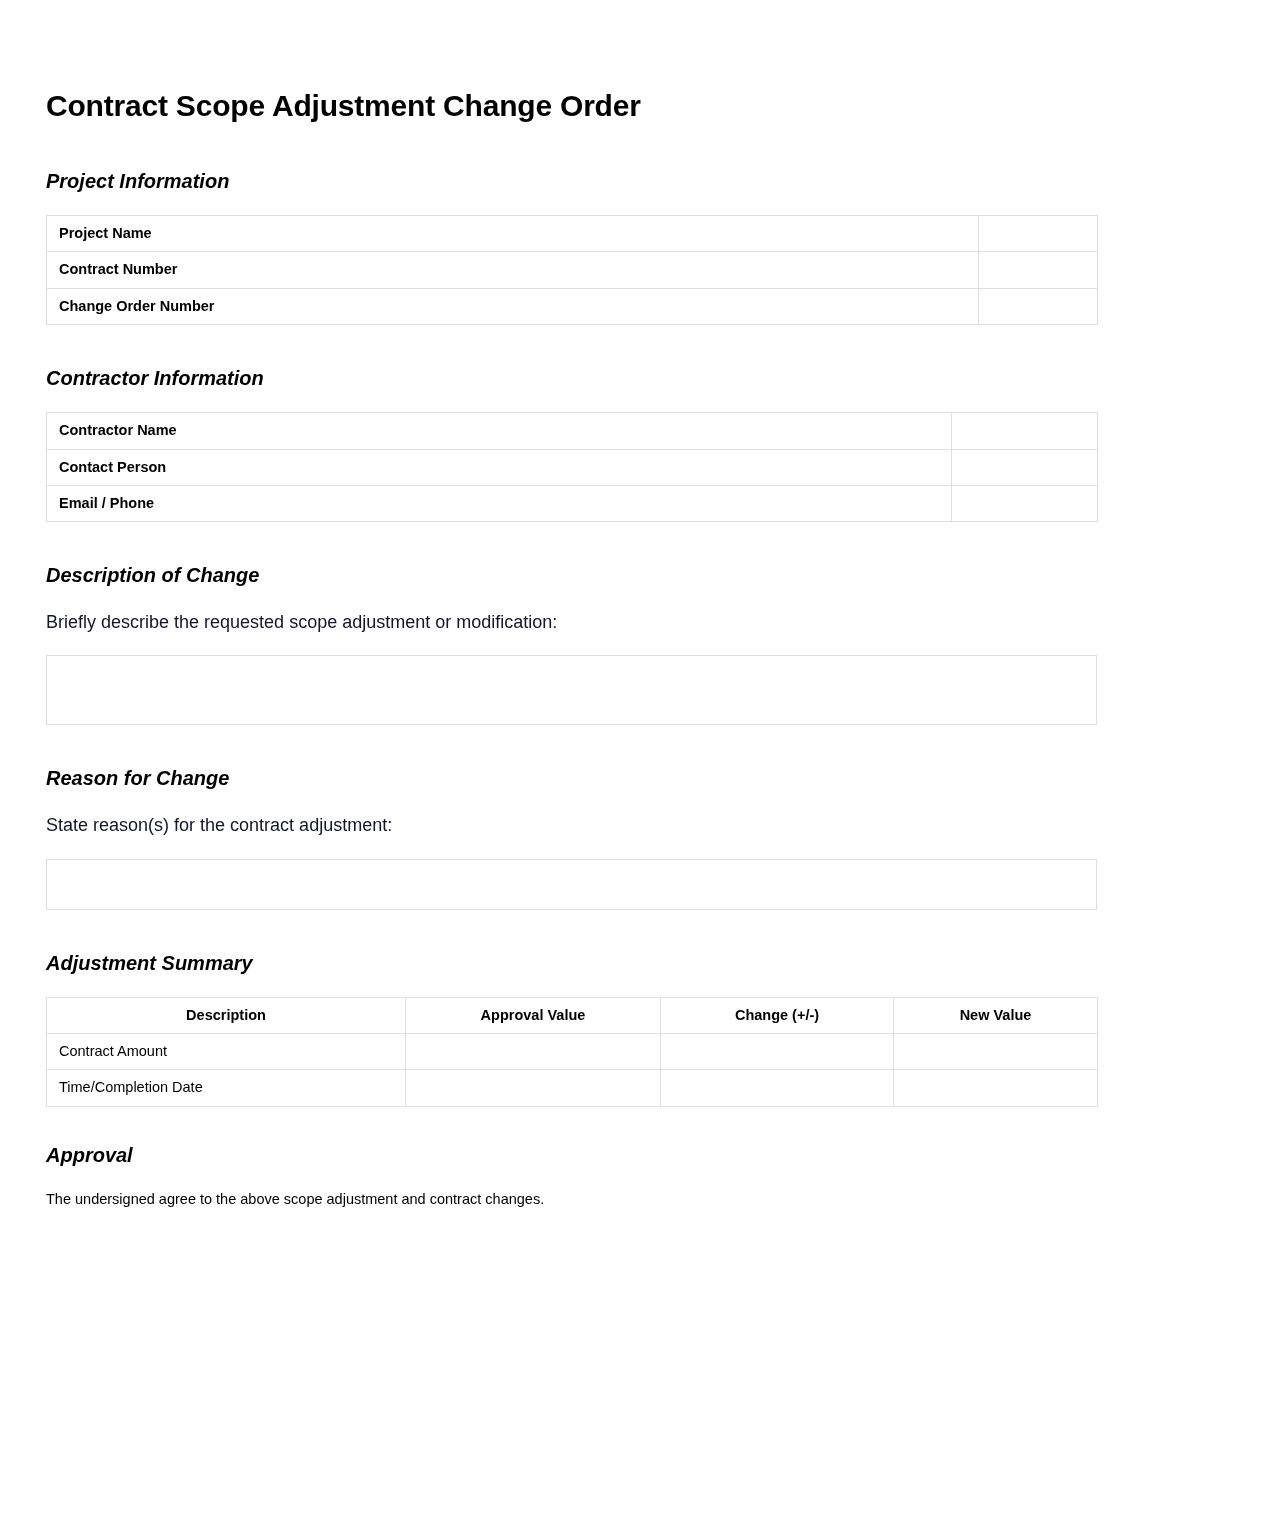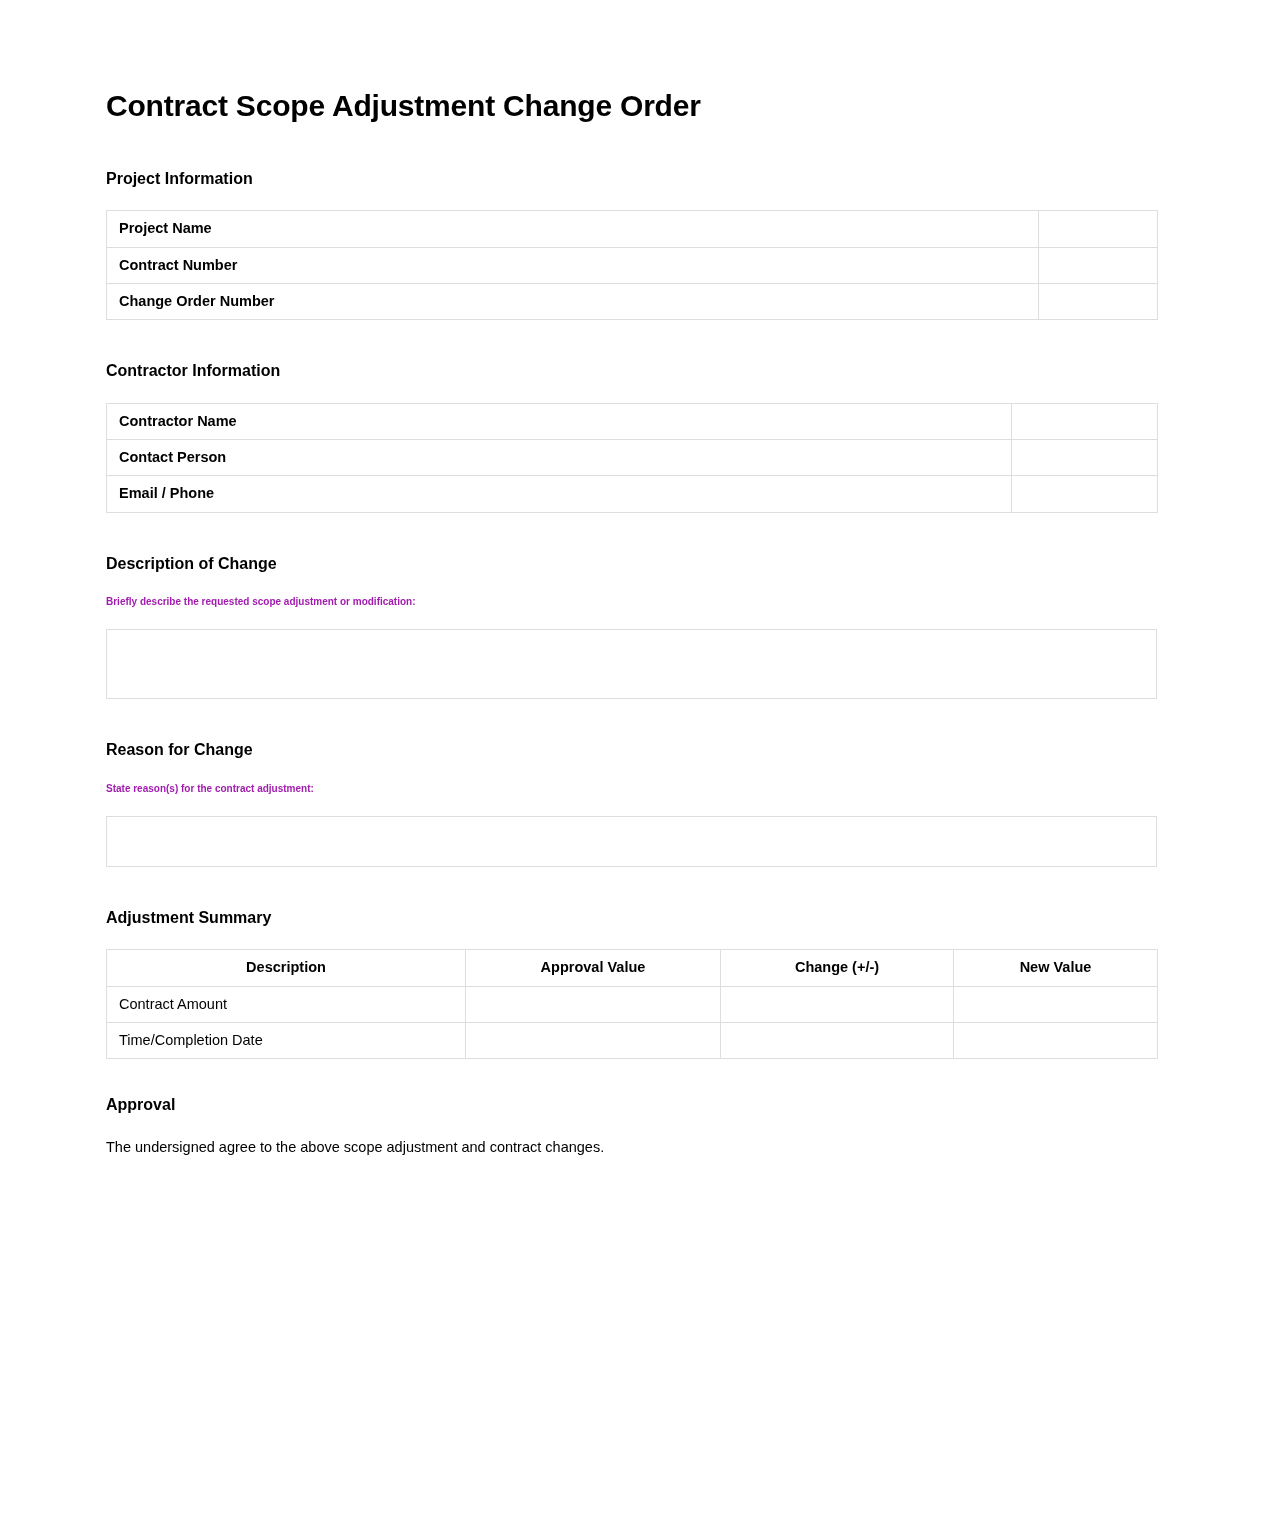--- a/index.html
+++ b/index.html
@@ -11,48 +11,49 @@
     width: 1263px;
     height: 1527px;
     font-family: "Liberation Sans", sans-serif;
     color: #000000;
     -webkit-font-smoothing: antialiased;
   }
   .page {
     box-sizing: border-box;
     width: 1263px;
     min-height: 1527px;
-    padding: 88px 106px 0 106px;
+    padding: 88px 106px 0 46px;
     background: #ffffff;
   }
   .doc-title {
     font-size: 30px;
     font-weight: bold;
     line-height: 1.2;
     margin: 0 0 45px 0;
     letter-spacing: -0.2px;
   }
   .section-heading {
-    font-size: 16px;
+    font-size: 20px;
     font-weight: bold;
     line-height: 1.2;
     margin: 0 0 22px 0;
+    font-style: italic;
   }
   .section {
     margin: 0 0 41px 0;
   }
   .section.tight {
     margin-bottom: 36px;
   }
   .helper-text {
-    font-size: 10px;
-    font-weight: bold;
+    font-size: 18px;
+    font-weight: normal;
     line-height: 1.45;
     margin: 0 0 20px 0;
-    color: #a21caf;
+    color: #0f172a;
   }
   .body-text {
     font-size: 14.5px;
     line-height: 1.45;
     margin: 0;
     color: #000000;
   }
 
   
   table.form-table {

